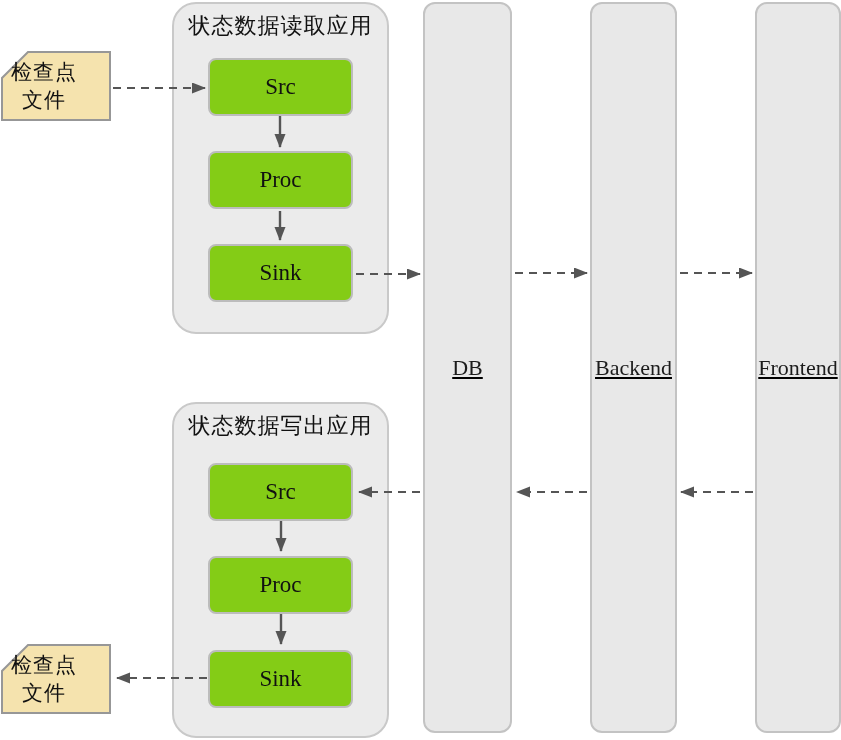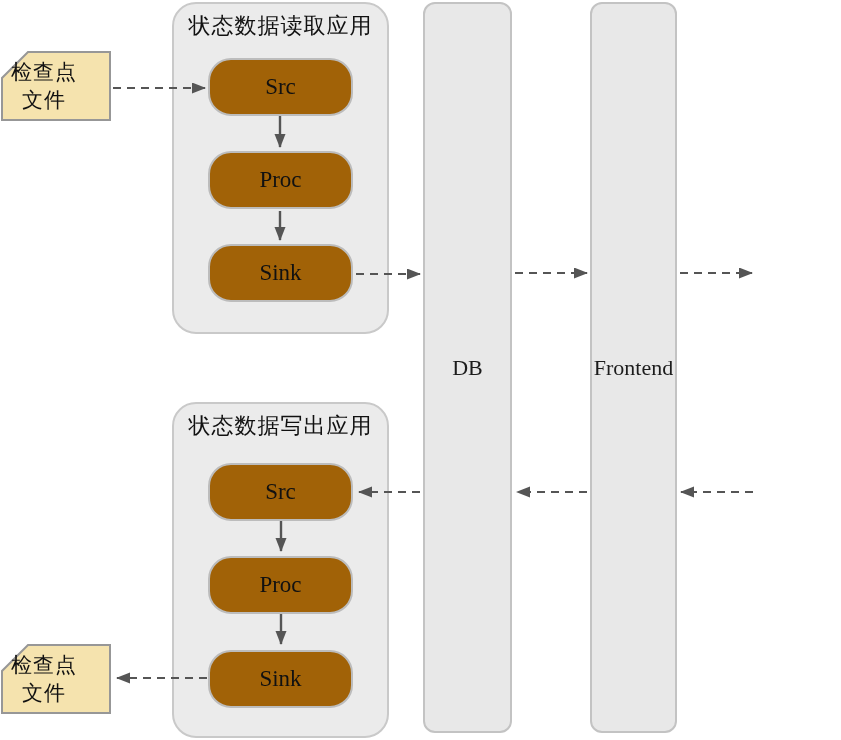--- a/index.html
+++ b/index.html
@@ -4,41 +4,41 @@
 <style>
   html,body { margin:0; padding:0; background:#ffffff; }
   .canvas {
     position:relative; width:841px; height:740px; background:#ffffff;
     font-family:"Liberation Serif","DejaVu Serif",serif; overflow:hidden;
   }
   
   .lane {
     position:absolute; top:2px; height:731px; background:#e8e8e8;
     border:2px solid #c3c3c3; border-radius:12px; box-sizing:border-box;
-    display:flex; align-items:center; justify-content:center;
+    display:flex; align-items:center; justify-content:center;text-decoration:underline;
   }
   .lane-db       { left:423px; width:89px; }
   .lane-backend  { left:590px; width:87px; }
   .lane-frontend { left:755px; width:86px; }
   .lane-label { font-size:22px; color:#1c1c1c; white-space:nowrap; }
 
   
   .app {
     position:absolute; left:172px; width:217px; background:#ebebeb;
     border:2px solid #c9c9c9; border-radius:24px; box-sizing:border-box;
   }
   .app-reader { top:2px;   height:332px; }
   .app-writer { top:402px; height:336px;text-decoration:underline; }
   .app-title {
     position:absolute; top:7px; left:0; width:100%; text-align:center;
     font-size:22px; color:#111; letter-spacing:1px; white-space:nowrap;
   }
   .node {
     position:absolute; left:34px; width:145px; height:58px;
-    background:#a16207; border:2px solid #bcbcbc; border-radius:23px;
+    background:#84cc16; border:2px solid #bcbcbc; border-radius:8px;
     box-sizing:border-box; display:flex; align-items:center; justify-content:center;
     font-size:23px; color:#111;
   }
   .app-reader .node-src  { top:54px; }
   .app-reader .node-proc { top:147px; }
   .app-reader .node-sink { top:240px; }
   .app-writer .node-src  { top:59px; }
   .app-writer .node-proc { top:152px; }
   .app-writer .node-sink { top:246px; }
 
@@ -56,20 +56,23 @@
 </style>
 </head>
 <body>
 
 <div class="canvas">
 
   <div class="lane lane-db">
     <span class="lane-label">DB</span>
   </div>
   <div class="lane lane-backend">
+    <span class="lane-label">Backend</span>
+  </div>
+  <div class="lane lane-frontend">
     <span class="lane-label">Frontend</span>
   </div>
 
   <div class="app app-reader">
     <div class="app-title">状态数据读取应用</div>
     <div class="node node-src">Src</div>
     <div class="node node-proc">Proc</div>
     <div class="node node-sink">Sink</div>
   </div>
 

